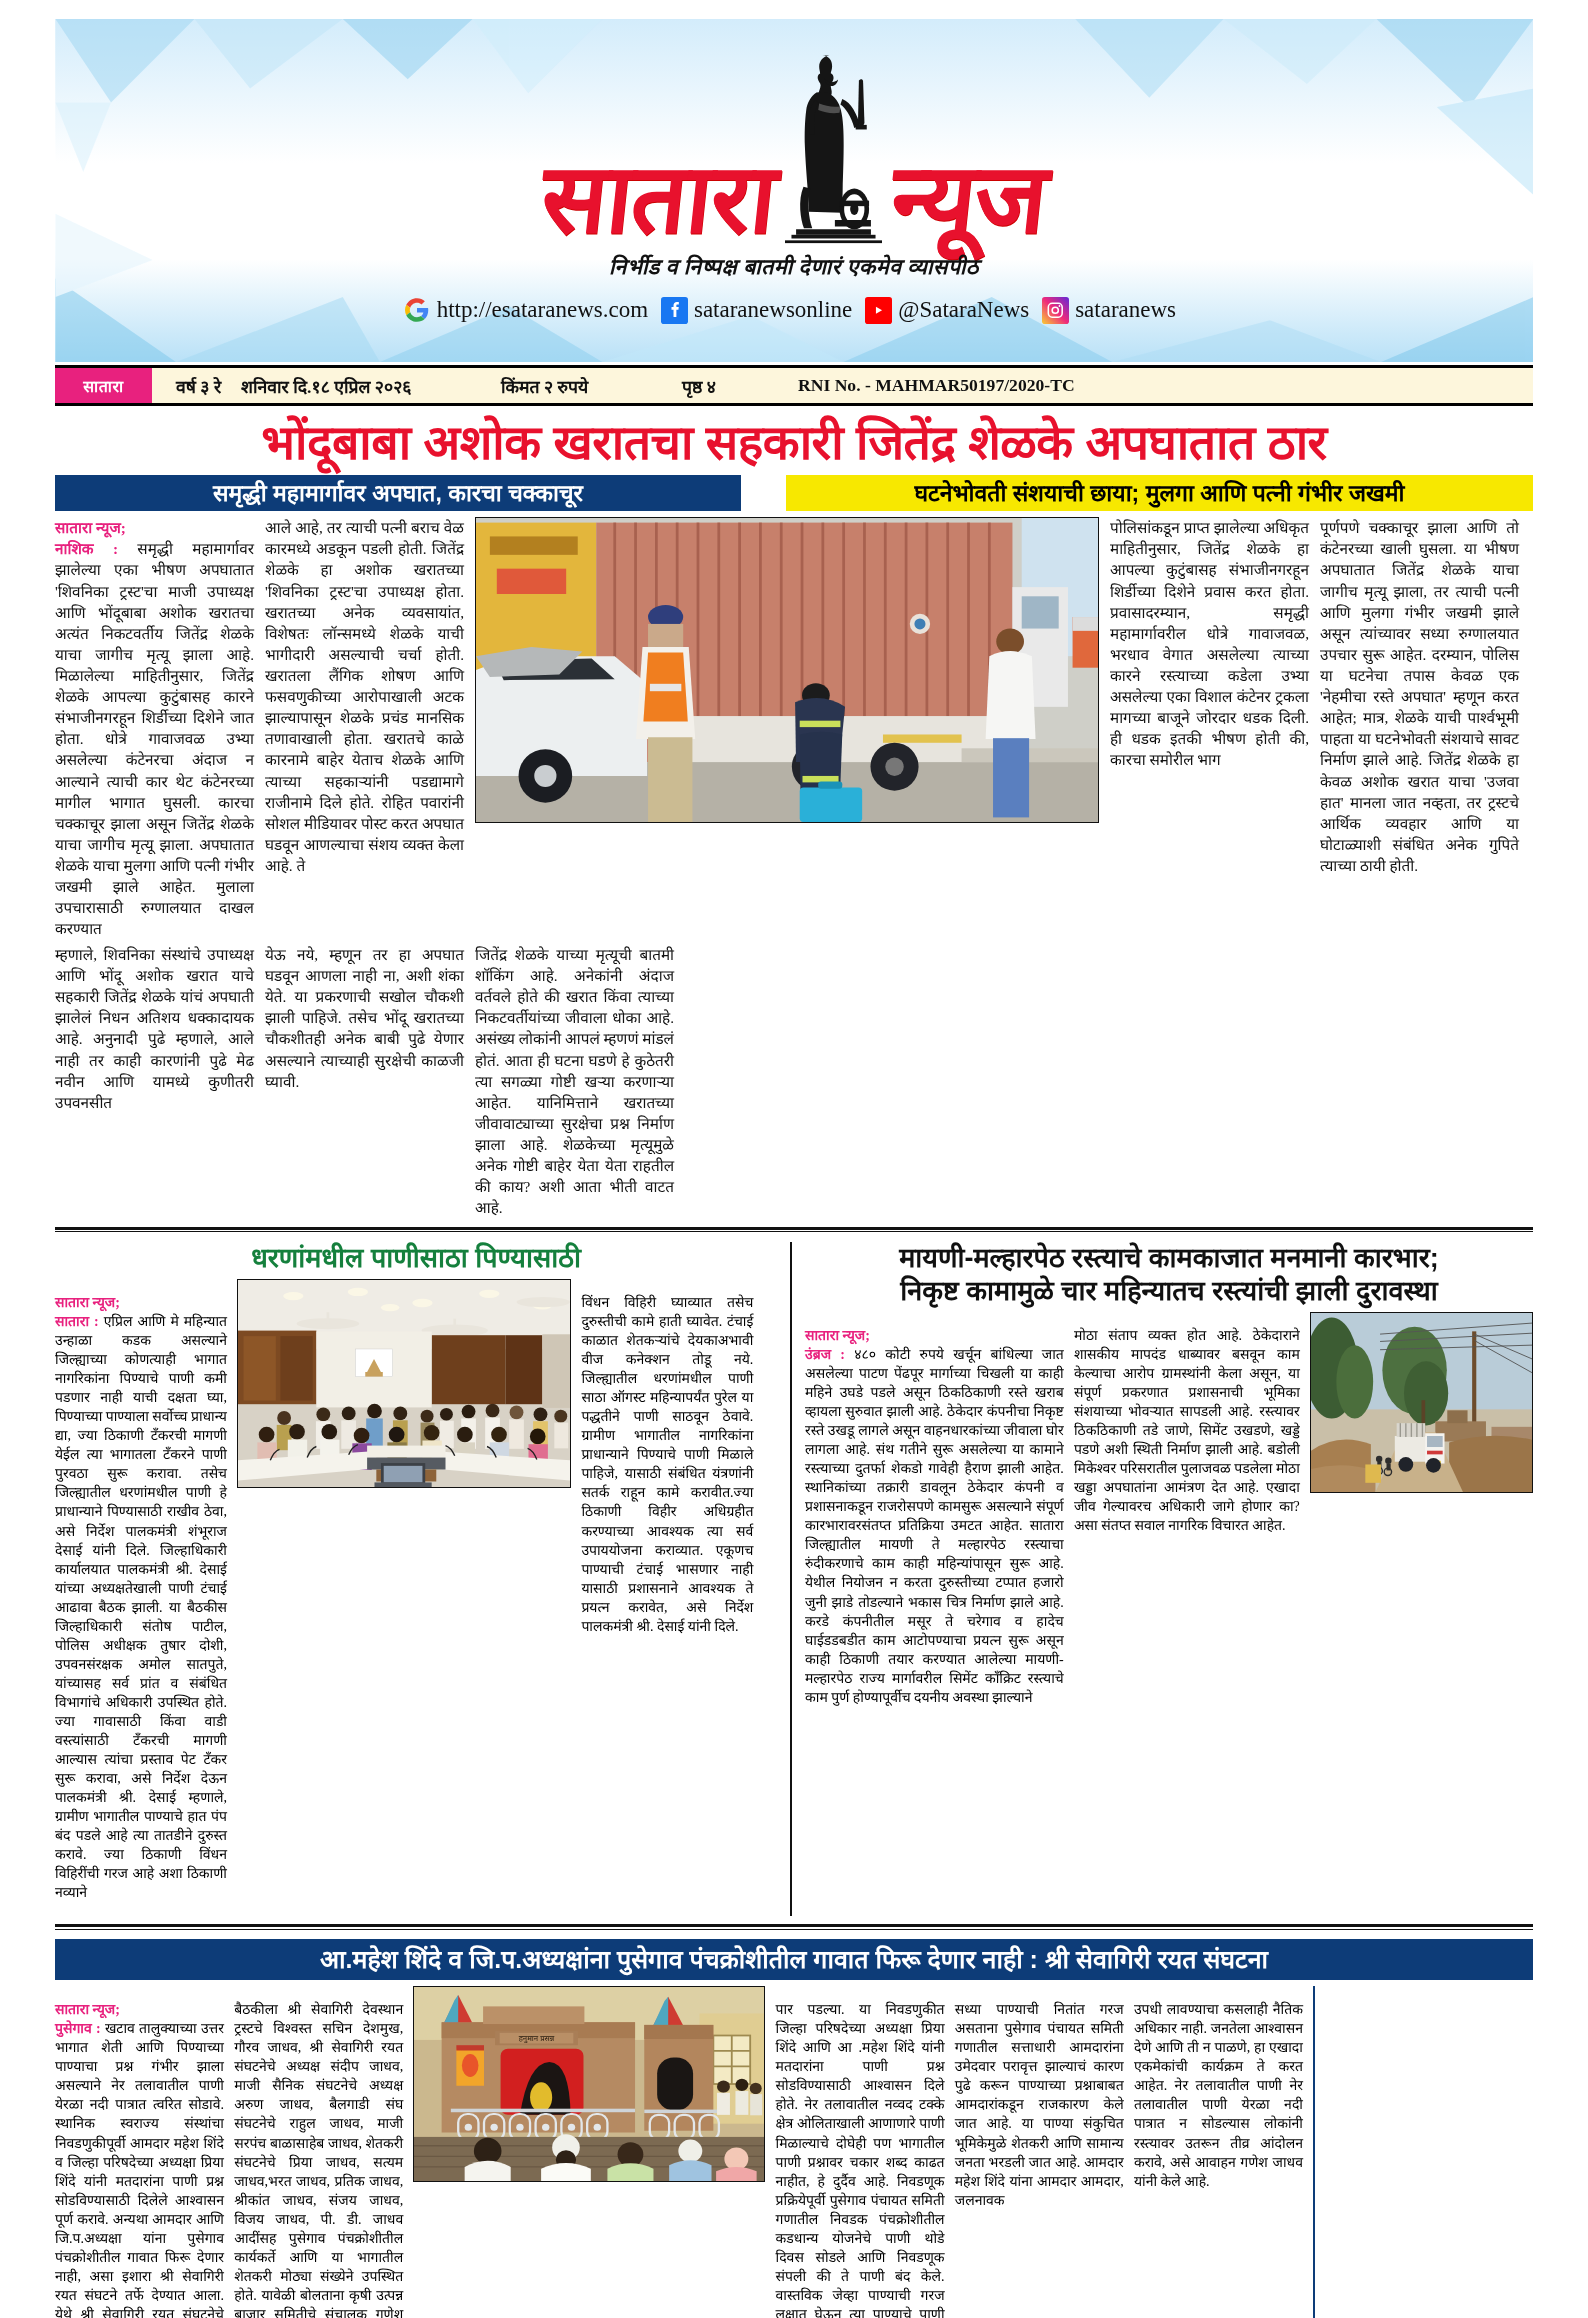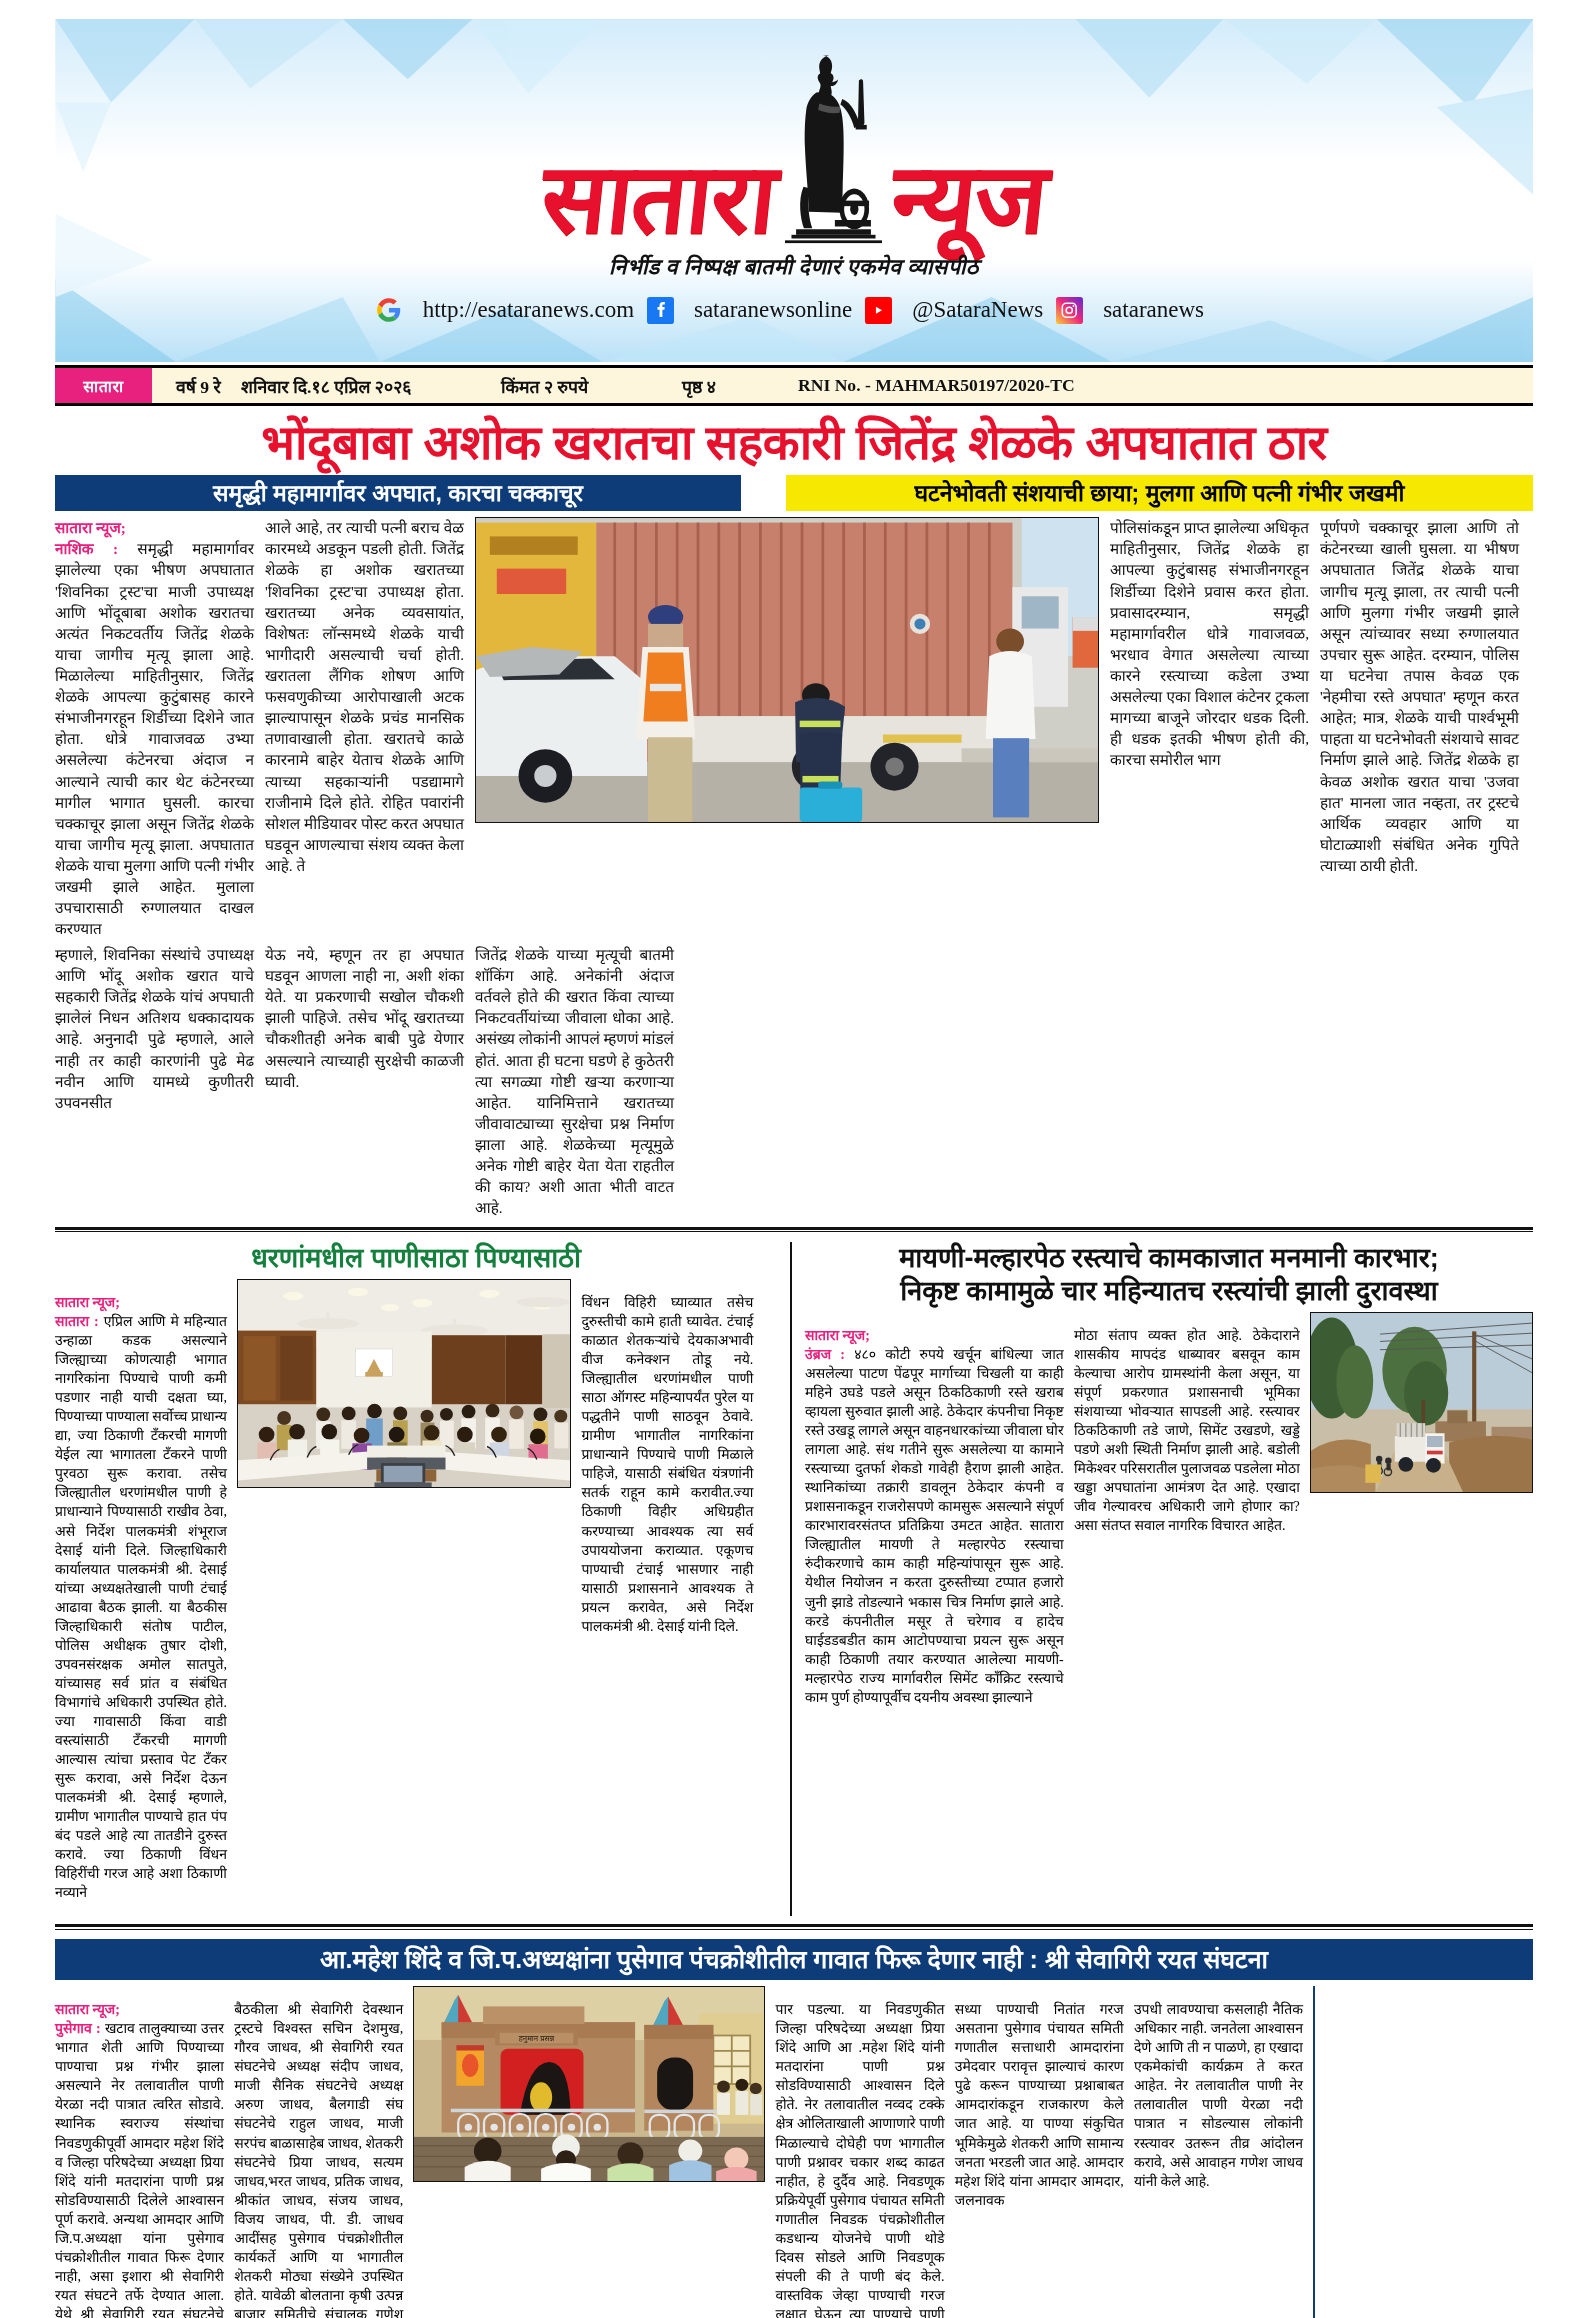--- a/index.html
+++ b/index.html
@@ -57,21 +57,21 @@
     color:#111;
     font-style:italic;
     letter-spacing:0.5px;
   }
   .social-row {
     position:absolute; left:0; right:0; top:278px;
     display:flex; align-items:center; justify-content:center; gap:4.6px;
     font-family:"Liberation Serif", serif;
     font-size:23px; color:#111;
   }
-  .social-row .sitem { display:flex; align-items:center; gap:20px; margin-right:8.3px; }
+  .social-row .sitem { display:flex; align-items:center; gap:6px; margin-right:8.3px; }
   .sicon { width:27px; height:27px; border-radius:2.8px; display:flex; align-items:center;
            justify-content:center; flex:0 0 auto; }
   .sicon svg { display:block; }
 
   
   .infobar-wrap { margin:3.7px 55px 0 55px; position:relative; }
   .infobar {
     display:flex; align-items:stretch;
     border-top:3.2px solid #000; border-bottom:3.2px solid #000;
     background:#fdf6dc; height:41px;
@@ -293,21 +293,21 @@
           <span>sataranews</span>
         </div>
       </div>
     </div>
   </div>
 
   <div class="infobar-wrap">
     <div class="infobar">
       <div class="city">सातारा</div>
       <div class="meta">
-        <span class="m1">वर्ष 9 रे</span>
+        <span class="m1">वर्ष ३ रे</span>
         <span class="m2">शनिवार दि.१८ एप्रिल २०२६</span>
         <span class="m3">किंमत २ रुपये</span>
         <span class="m4">पृष्ठ ४</span>
         <span class="m5">RNI No. - MAHMAR50197/2020-TC</span>
       </div>
     </div>
   </div>
 
   <div class="lead-headline">भोंदूबाबा अशोक खरातचा सहकारी जितेंद्र शेळके अपघातात ठार</div>
 

